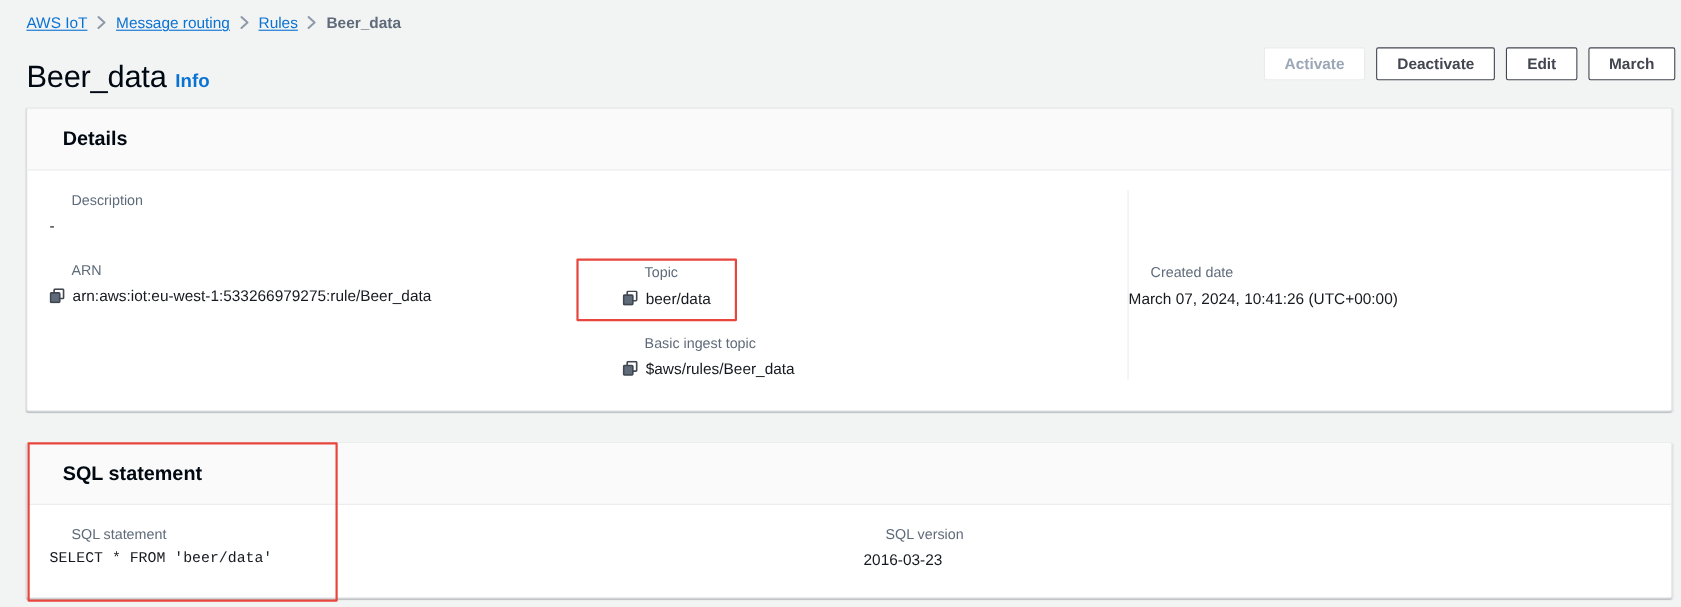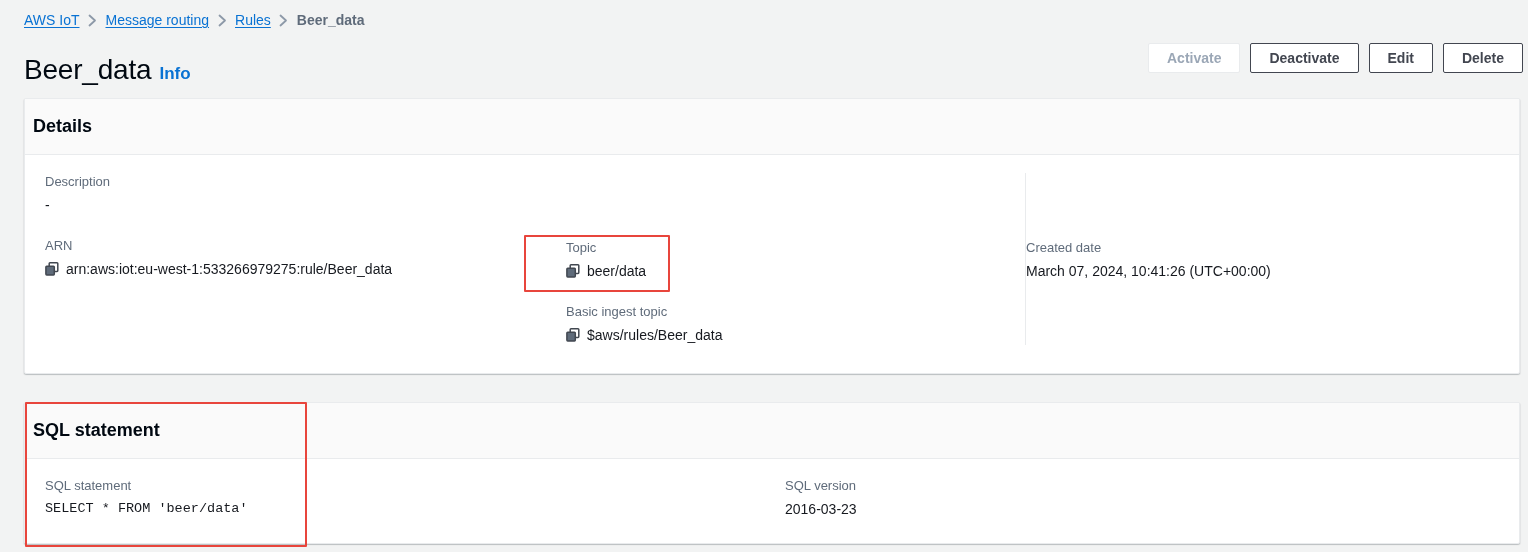--- a/index.html
+++ b/index.html
@@ -66,28 +66,28 @@
     position: absolute;
     background: #ffffff;
     border: 1px solid #e9ebed;
     border-radius: 2px;
     box-shadow: 0 1px 1px 0 rgba(0,28,36,0.15), 1px 1px 1px 0 rgba(0,28,36,0.05), -1px 1px 1px 0 rgba(0,28,36,0.05);
   }
   .card-header {
     height: 56px; background: #fafafa;
     border-bottom: 1px solid #e9ebed;
     display: flex; align-items: center;
-    padding: 0 8px;
+    padding: 0 32px;
   }
   .card-title { font-size: 18px; font-weight: bold; color: #000811; }
   .card-body { padding: 18px 20px 20px 20px; position: relative; }
 
   
   .detail-label {
-    font-size: 13px; line-height: 18px; color: #5f6b7a; margin-bottom: 4px;
+    font-size: 13px; line-height: 18px; color: #5f6b7a; margin-bottom: 4px; margin-left: 20px;
   }
   .detail-value {
     font-size: 14px; line-height: 20px; color: #16191f;
     display: flex; align-items: center; gap: 7px;
   }
   .detail-value.plain { display: block; }
 
   .copy-icon { display: inline-flex; width: 14px; height: 14px; flex: 0 0 14px; }
   .copy-icon svg { display: block; }
 
@@ -148,21 +148,21 @@
 
   <div class="page-header">
     <h1 class="page-title">Beer_data</h1>
     <a class="info-link">Info</a>
   </div>
 
   <div class="header-actions">
     <button class="btn disabled">Activate</button>
     <button class="btn">Deactivate</button>
     <button class="btn">Edit</button>
-    <button class="btn">Delete</button>
+    <button class="btn">March</button>
   </div>
 
   <section class="card" style="left:24px; top:98px; width:1496px; height:276px;">
     <div class="card-header">
       <span class="card-title">Details</span>
     </div>
     <div class="card-body">
       <div class="details-cols">
 
         <div class="col-a">

